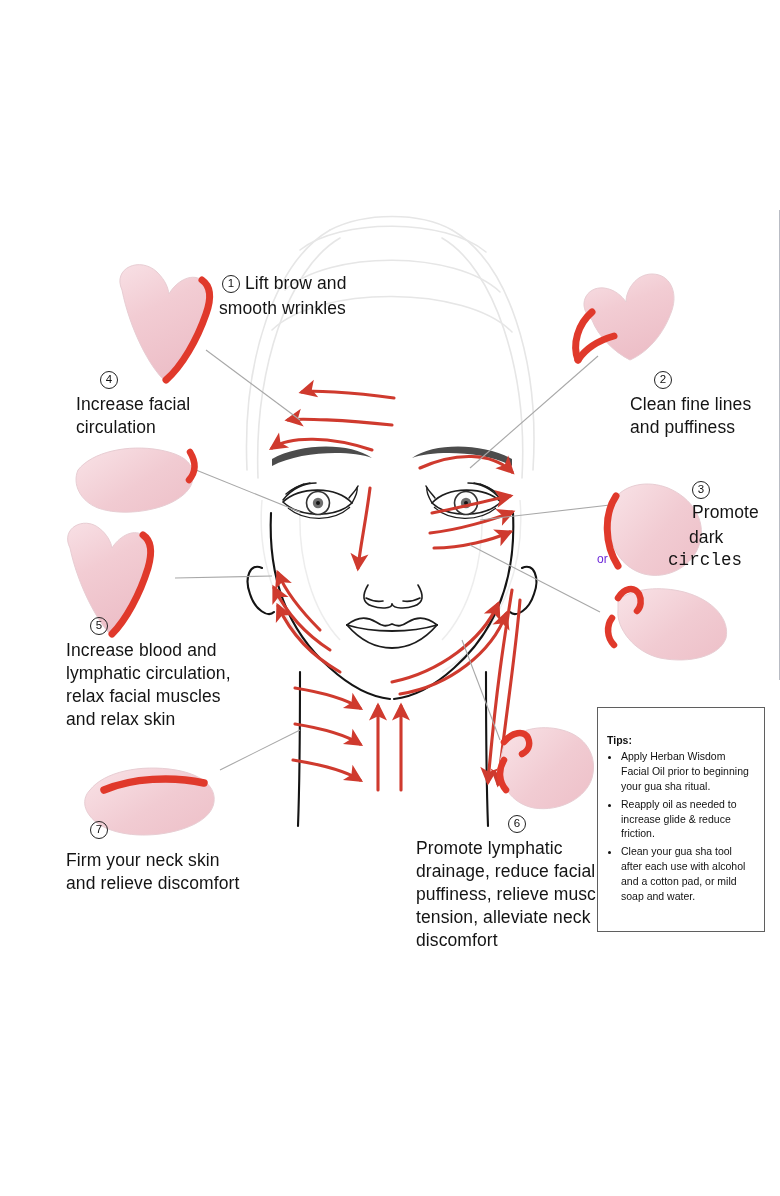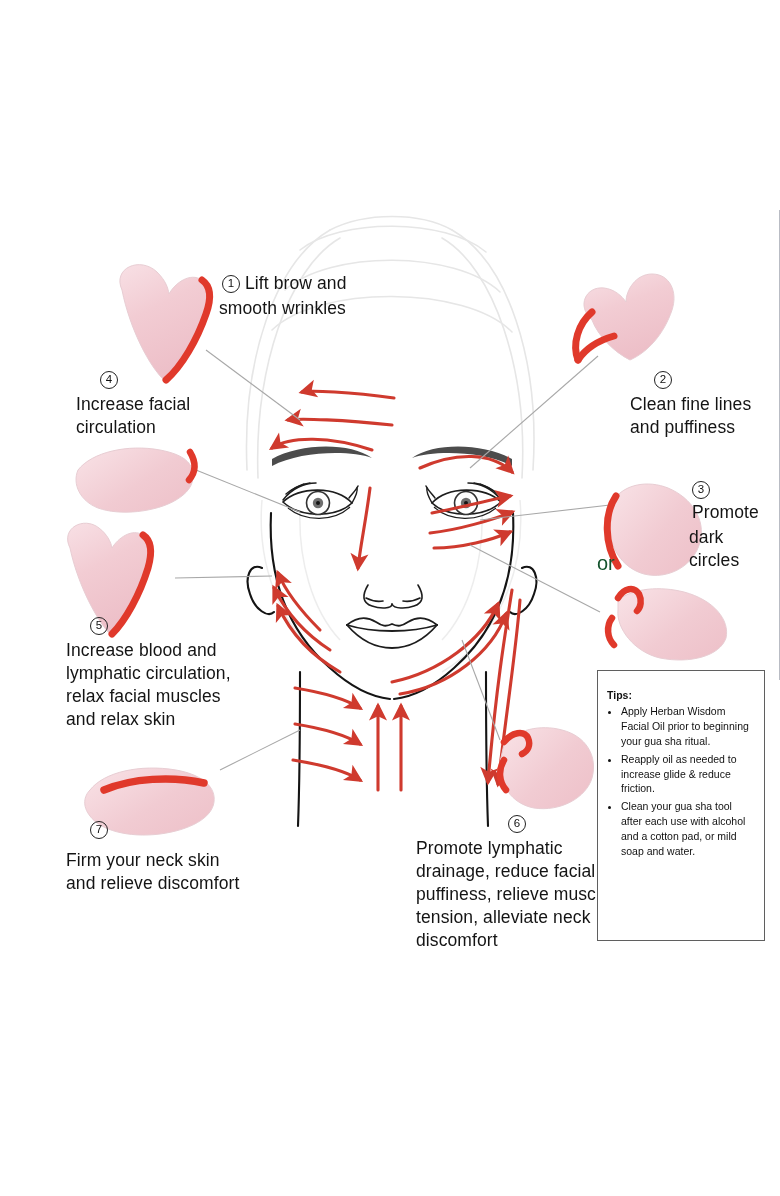--- a/index.html
+++ b/index.html
@@ -46,35 +46,35 @@
     border-radius: 50%;
     text-align: center;
     font-size: 11.5px;
     vertical-align: 2px;
     margin-right: 5px;
     color: #111;
   }
   .num-line { margin-bottom: 2px; padding-left: 24px; }
   .or-label {
     position: absolute;
-    font-size: 20px;
-    color: #14532d;
+    font-size: 12px;
+    color: #6d28d9;
   }
 
   
   .tips-box {
     position: absolute;
     left: 597px;
-    top: 670px;
+    top: 707px;
     width: 168px;
-    height: 271px;
+    height: 225px;
     border: 1px solid #5f5f5f;
     background: #fff;
     box-sizing: border-box;
-    padding: 17px 9px 6px 9px;
+    padding: 25px 9px 6px 9px;
     font-size: 10.5px;
     line-height: 1.42;
     color: #111;
   }
   .tips-title { font-weight: bold; font-size: 10.5px; margin-bottom: 1px; }
   .tips-list { margin: 0; padding-left: 14px; }
   .tips-list li { margin-bottom: 3px; }
 
   
   svg.layer {
@@ -310,21 +310,21 @@
 
   <div class="callout" style="left:630px; top:368px; width:150px;">
     <div class="num-line"><span class="num">2</span></div>
     <div>Clean fine lines</div>
     <div>and puffiness</div>
   </div>
 
   <div class="callout" style="left:668px; top:478px; width:110px;">
     <div class="num-line"><span class="num">3</span><span>Promote</span></div>
     <div style="margin-left:21px;">dark</div>
-    <div style="margin-left:21px;">circles</div>
+    <div style="font-family:Liberation Mono, monospace;">circles</div>
   </div>
 
   <div class="or-label" style="left:597px; top:552px;">or</div>
 
   <div class="callout" style="left:76px; top:368px; width:180px;">
     <div class="num-line"><span class="num">4</span></div>
     <div>Increase facial</div>
     <div>circulation</div>
   </div>
 

